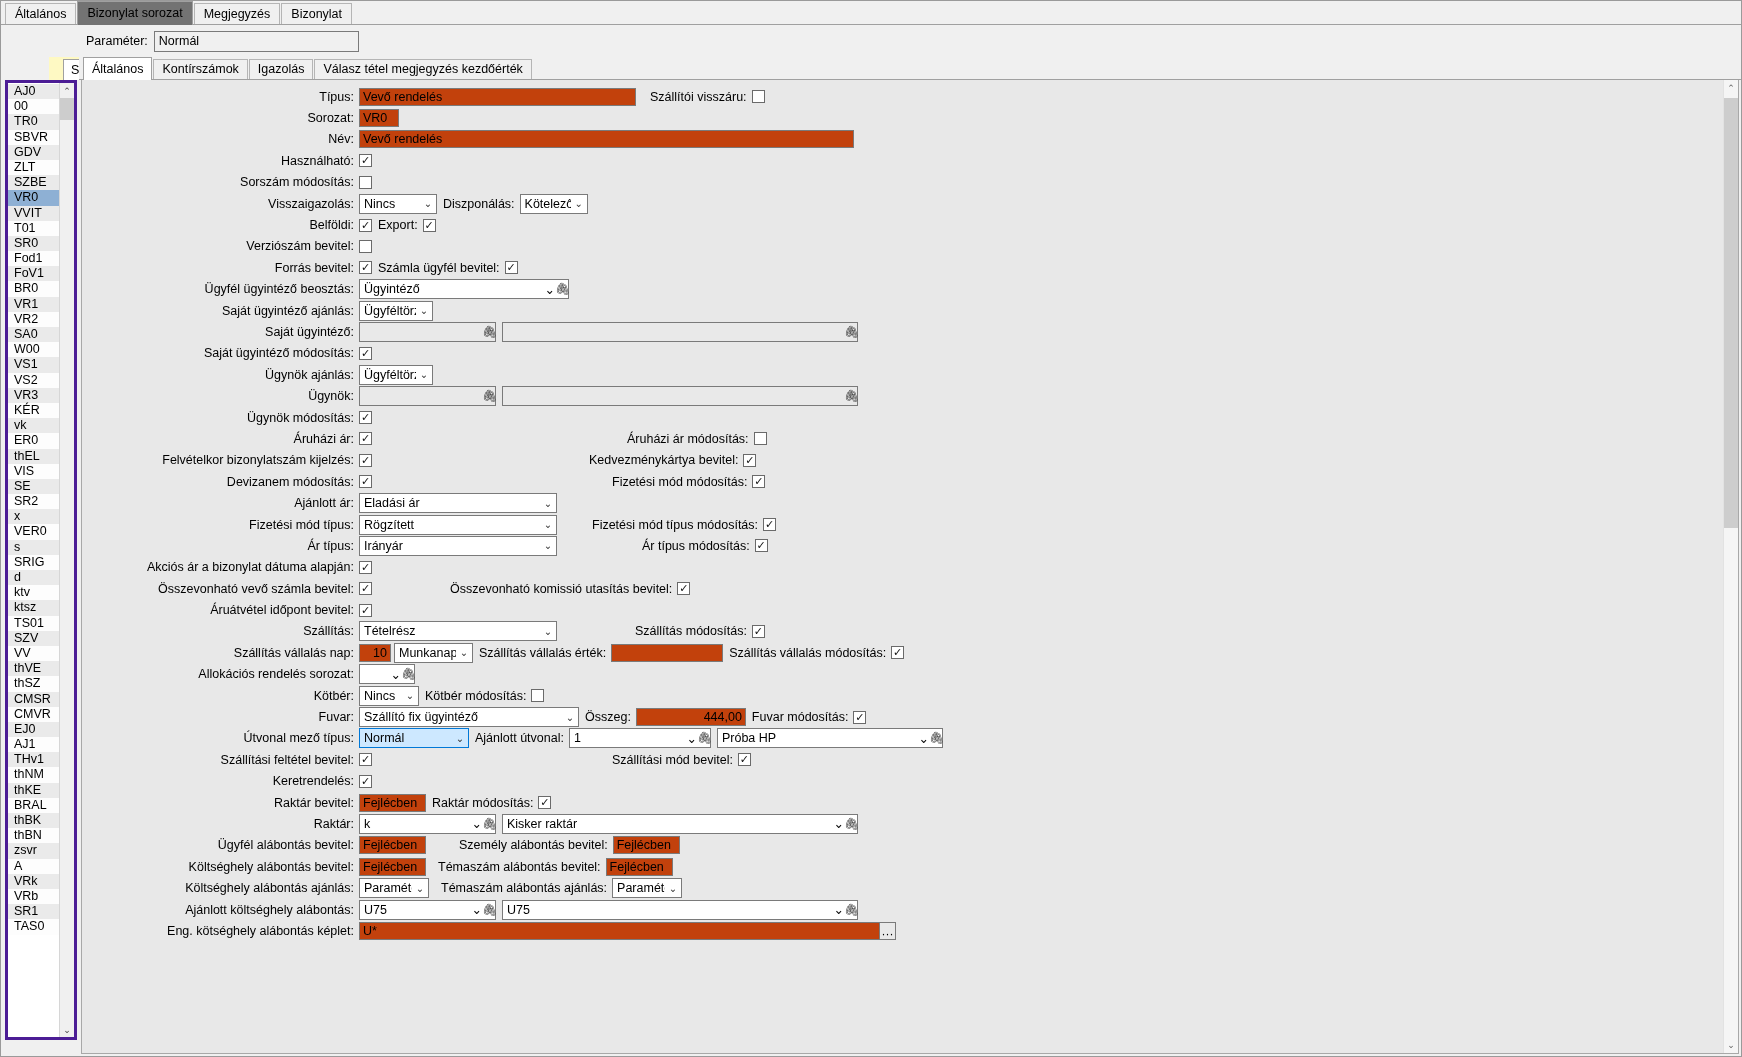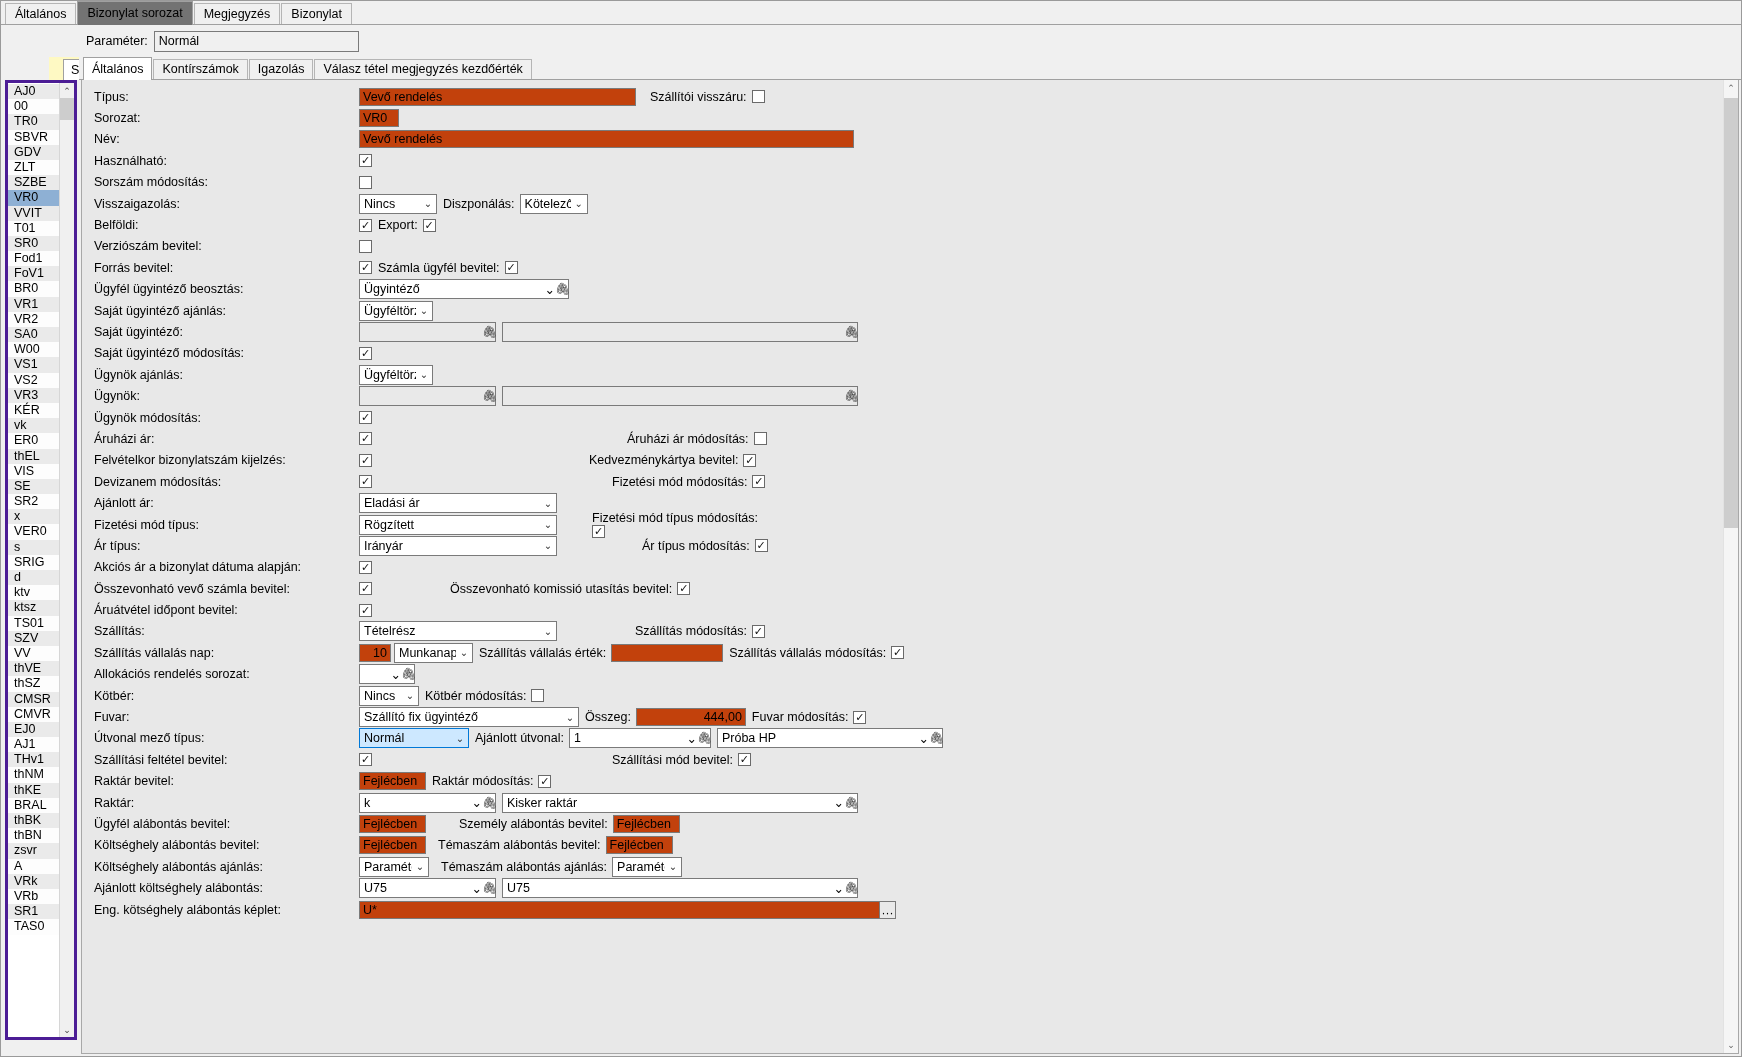--- a/index.html
+++ b/index.html
@@ -184,21 +184,21 @@
   
   .row {
     height: 21.4px;
     display: flex;
     align-items: center;
     position: relative;
     padding-left: 12px;
   }
   .lab {
     width: 265px;
-    text-align: left;
+    text-align: right;
     padding-right: 5px;
     font-size: 12.5px;
     white-space: nowrap;
     flex: 0 0 auto;
   }
   .lab2 {
     text-align: right;
     padding-right: 5px;
     font-size: 12.5px;
     white-space: nowrap;
@@ -540,21 +540,21 @@
               <span class="carat">⌄</span>
             </span>
           </div>
 
           <div class="row">
             <span class="lab">Fizetési mód típus:</span>
             <span class="combo" style="width:198px">
               <span class="cval">Rögzített</span>
               <span class="carat">⌄</span>
             </span>
-            <span class="right-col" style="left:510px; display:flex; align-items:flex-start;flex-direction:column;">
+            <span class="right-col" style="left:510px; display:flex; align-items:flex-start;">
               <span class="lab2">Fizetési mód típus módosítás:</span>
               <span class="cbx checked"></span>
             </span>
           </div>
 
           <div class="row">
             <span class="lab">Ár típus:</span>
             <span class="combo" style="width:198px">
               <span class="cval">Irányár</span>
               <span class="carat">⌄</span>
@@ -669,20 +669,24 @@
 
           <div class="row">
             <span class="lab">Szállítási feltétel bevitel:</span>
             <span class="cbx checked"></span>
             <span class="right-col" style="left:530px; display:flex; align-items:center;justify-content:center;">
               <span class="lab2">Szállítási mód bevitel:</span>
               <span class="cbx checked"></span>
             </span>
           </div>
 
+          <div class="row">
+            <span class="lab">Keretrendelés:</span>
+            <span class="cbx checked"></span>
+          </div>
 
           <div class="row">
             <span class="lab">Raktár bevitel:</span>
             <input class="tb" style="width: 67px;" type="text" value="Fejlécben">
             <span class="gap sp6"></span>
             <span class="lab2">Raktár módosítás:</span>
             <span class="cbx checked"></span>
           </div>
 
           <div class="row">

